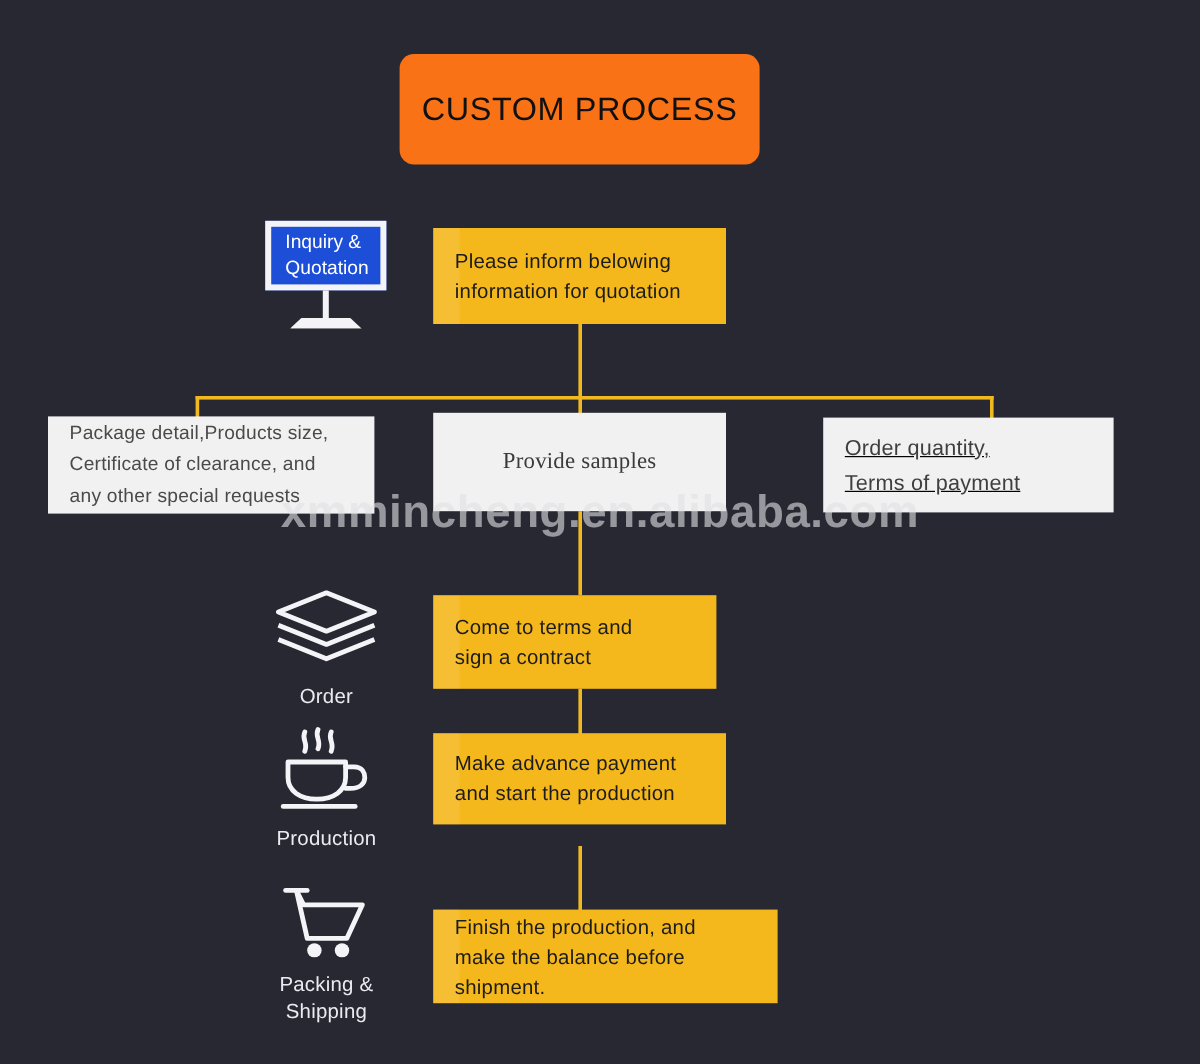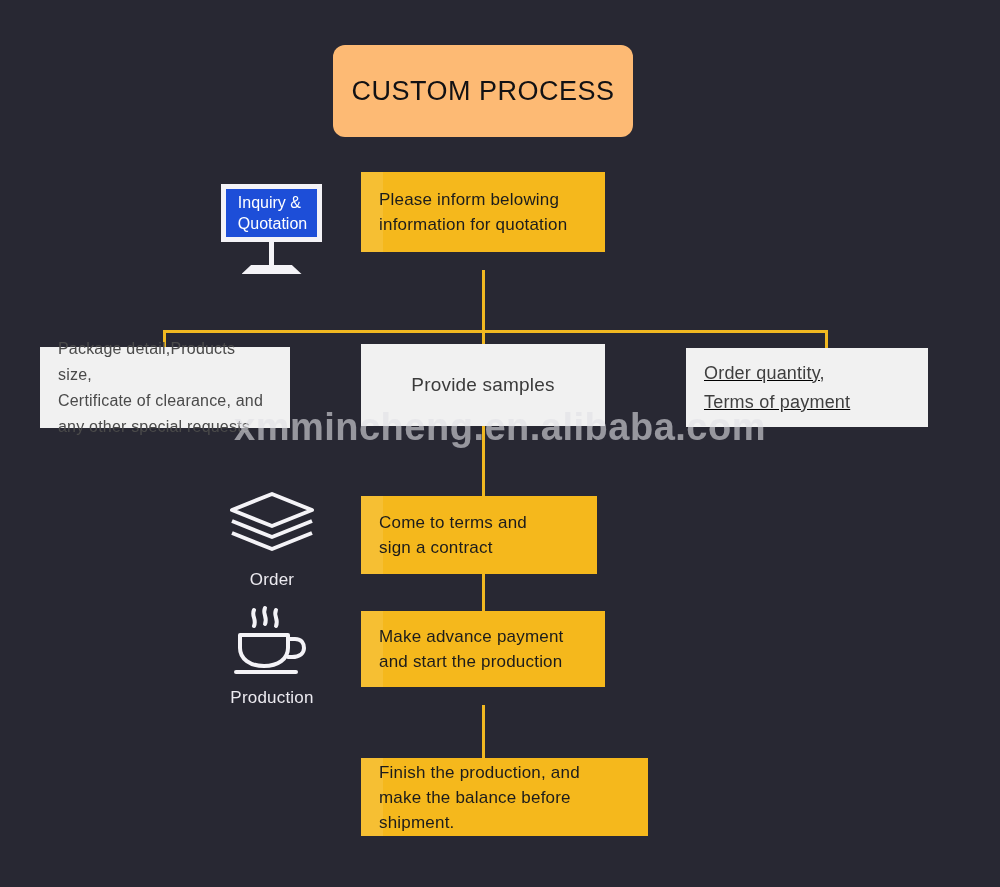--- a/index.html
+++ b/index.html
@@ -16,21 +16,21 @@
     font-family: "Liberation Sans", sans-serif;
   }
 
   
   .title-card {
     position: absolute;
     left: 333px;
     top: 45px;
     width: 300px;
     height: 92px;
-    background: #fdba74;
+    background: #f97316;
     border-radius: 12px;
     display: flex;
     align-items: center;
     justify-content: center;
   }
   .title-card .title-text {
     font-size: 27px;
     letter-spacing: 0.5px;
     color: #111114;
     font-family: "Liberation Sans", sans-serif;
@@ -82,20 +82,21 @@
     font-size: 16px;
     line-height: 26px;
     color: #4a4a4a;
     letter-spacing: 0.2px;
   }
   .lbox.center .ltext {
     width: 100%;
     text-align: center;
     font-size: 19px;
     color: #3b3b3b;
+    font-family: Liberation Serif, serif;
   }
   .lbox.big .ltext {
     font-size: 18px;
     line-height: 29px;
     color: #3f3f3f;
   }
 
   
   .stage-icon {
     position: absolute;
@@ -179,35 +180,35 @@
     <div class="monitor-screen">
       <span class="mtext">
         <span>Inquiry &amp;</span><br>
         <span>Quotation</span>
       </span>
     </div>
     <div class="monitor-neck"></div>
     <div class="monitor-base"></div>
   </div>
 
-  <div class="ybox" style="left:361px; top:172px; width:244px; height:80px;">
+  <div class="ybox" style="left:361px; top:190px; width:244px; height:80px;">
     <span class="ytext">
       <span>Please inform belowing</span><br>
       <span>information for quotation</span>
     </span>
   </div>
 
   <div class="conn conn-v" style="left:482px; top:270px; width:3px; height:61px;"></div>
 
   <div class="conn conn-h" style="left:163px; top:330px; width:665px; height:3px;"></div>
   <div class="conn conn-v" style="left:163px; top:330px; width:3px; height:19px;"></div>
   <div class="conn conn-v" style="left:825px; top:330px; width:3px; height:19px;"></div>
   <div class="conn conn-v" style="left:482px; top:330px; width:3px; height:19px;"></div>
 
-  <div class="lbox" style="left:40px; top:347px; width:250px; height:81px;">
+  <div class="lbox" style="left:40px; top:347px; width:272px; height:81px;">
     <span class="ltext">
       <span>Package detail,Products size,</span><br>
       <span>Certificate of clearance, and</span><br>
       <span>any other special requests</span>
     </span>
   </div>
 
   <div class="lbox center" style="left:361px; top:344px; width:244px; height:82px;">
     <span class="ltext">Provide samples</span>
   </div>
@@ -259,20 +260,34 @@
 
   <div class="ybox" style="left:361px; top:611px; width:244px; height:76px;">
     <span class="ytext">
       <span>Make advance payment</span><br>
       <span>and start the production</span>
     </span>
   </div>
 
   <div class="conn conn-v" style="left:482px; top:705px; width:3px; height:55px;"></div>
 
+  <div class="stage-icon" style="left:211px; top:736px; width:122px;">
+    <span class="glyph">
+      <svg width="92" height="62" viewBox="0 0 92 62" fill="none" stroke="#f4f3f7" stroke-width="4" stroke-linecap="round" stroke-linejoin="round">
+        <line x1="12" y1="6" x2="30" y2="6"></line>
+        <polyline points="21,6 27,18 76,18 63,46 30,46 21,6"></polyline>
+        <circle cx="36" cy="56" r="6" fill="#f4f3f7" stroke="none"></circle>
+        <circle cx="59" cy="56" r="6" fill="#f4f3f7" stroke="none"></circle>
+      </svg>
+    </span>
+    <span class="caption">
+      <span>Packing &amp;</span><br>
+      <span>Shipping</span>
+    </span>
+  </div>
 
   <div class="ybox" style="left:361px; top:758px; width:287px; height:78px;">
     <span class="ytext">
       <span>Finish the production, and</span><br>
       <span>make the balance before</span><br>
       <span>shipment.</span>
     </span>
   </div>
 
 </div>

